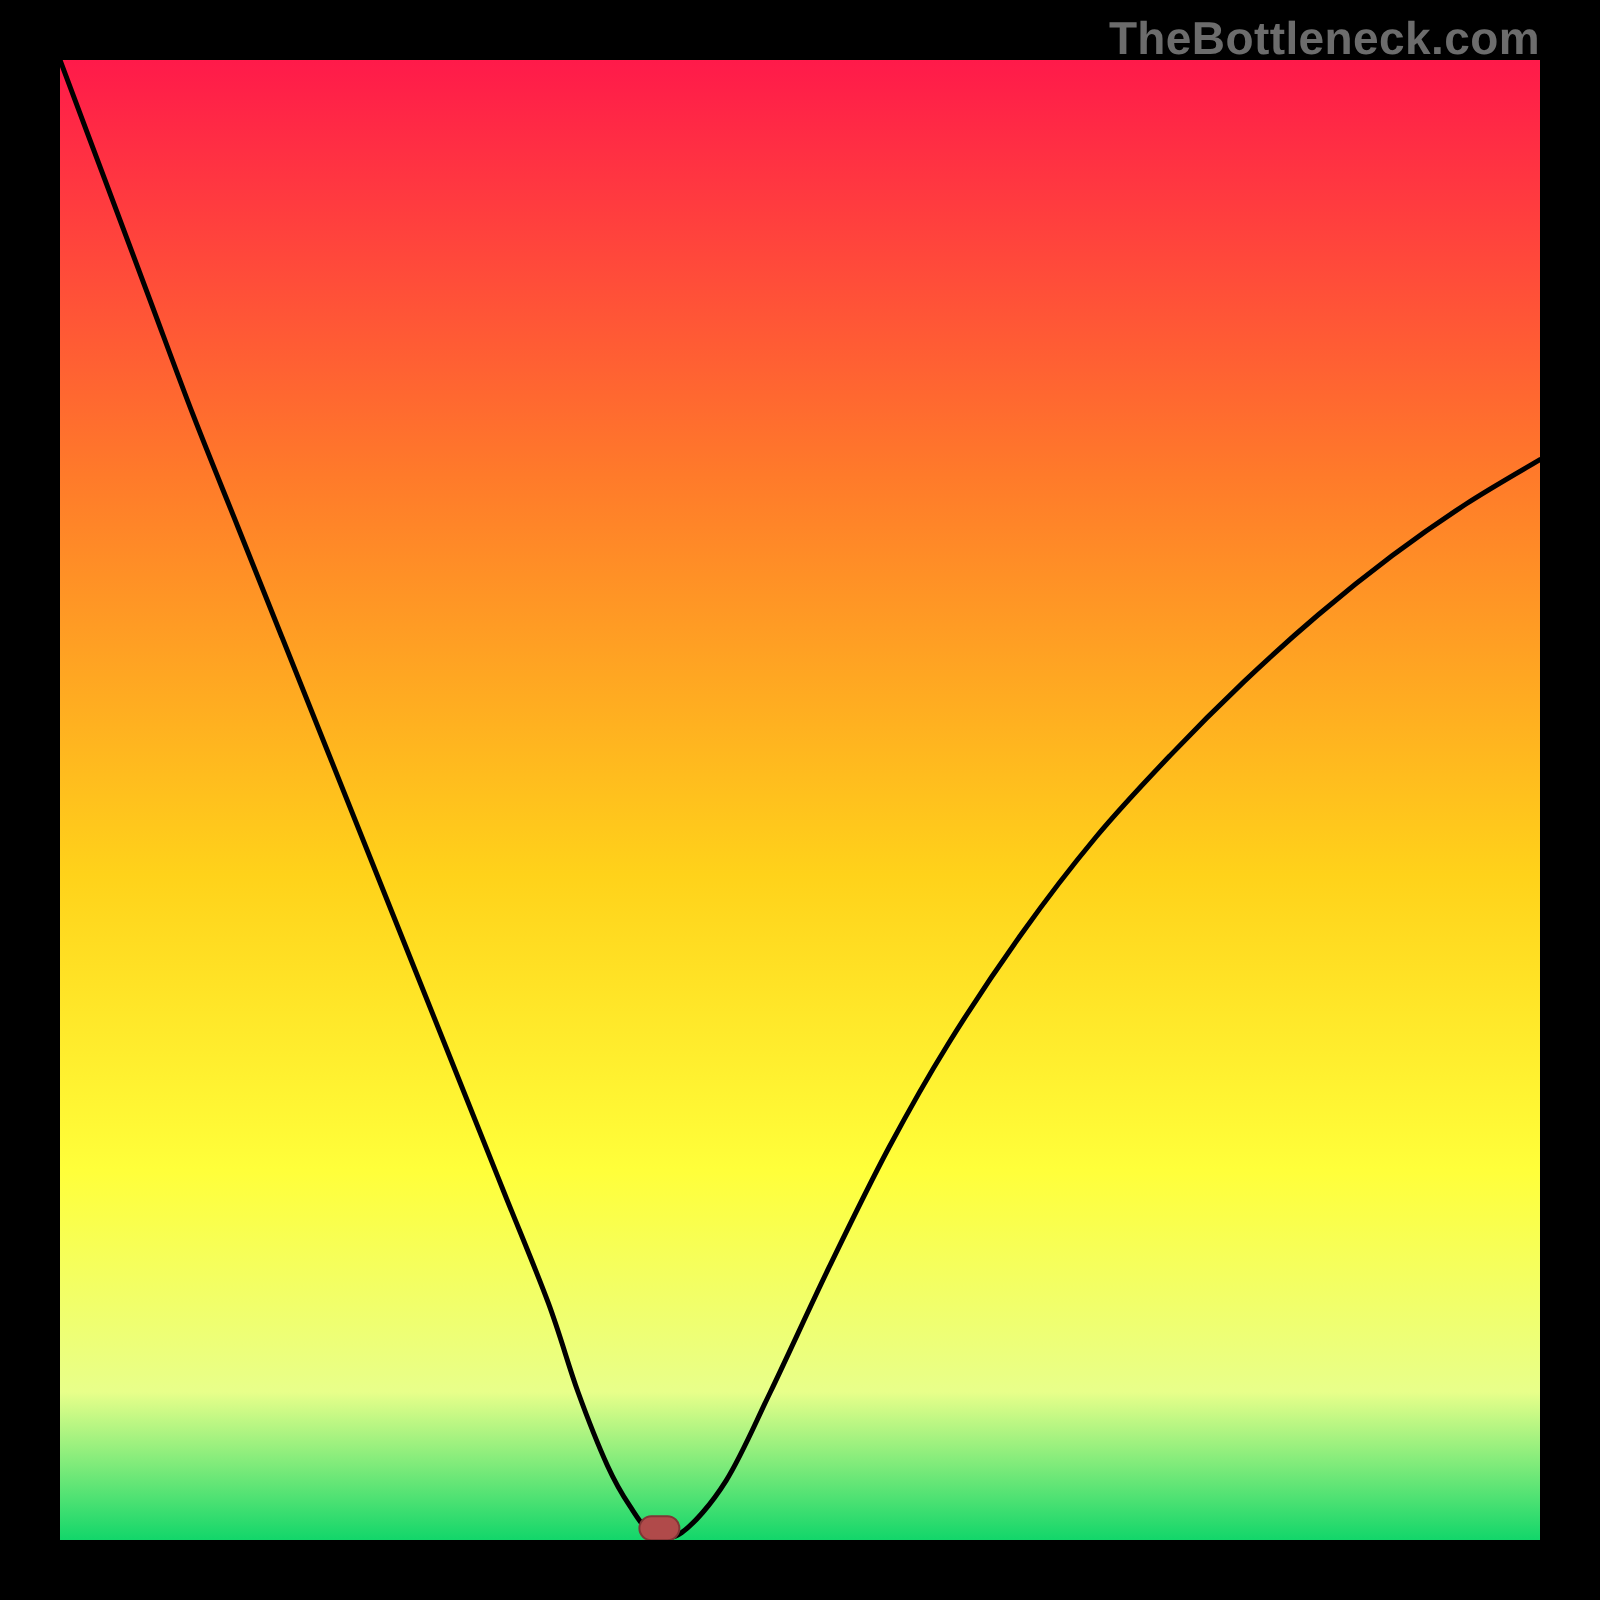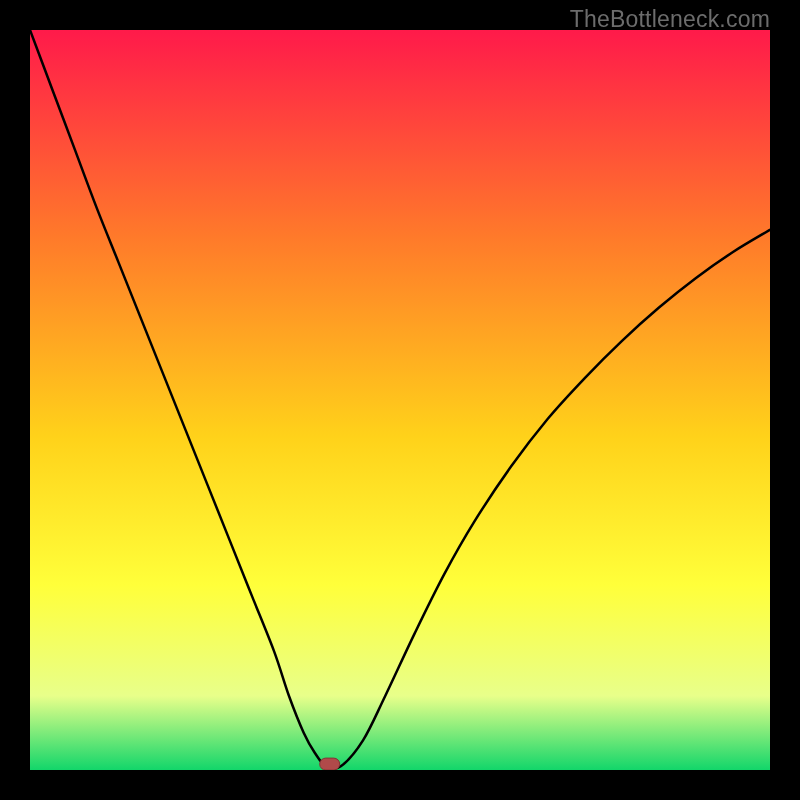--- a/index.html
+++ b/index.html
@@ -23,21 +23,21 @@
     top: 30px;
     width: 740px;
     height: 740px;
   }
   .watermark {
     position: absolute;
     top: 6px;
     right: 30px;
     color: #6c6c6c;
     font-size: 23px;
-    font-weight: 400;
+    font-weight: 700;
     letter-spacing: 0.2px;
   }
   svg {
     display: block;
   }
 </style>
 </head>
 <body>
 
 <div class="frame">

